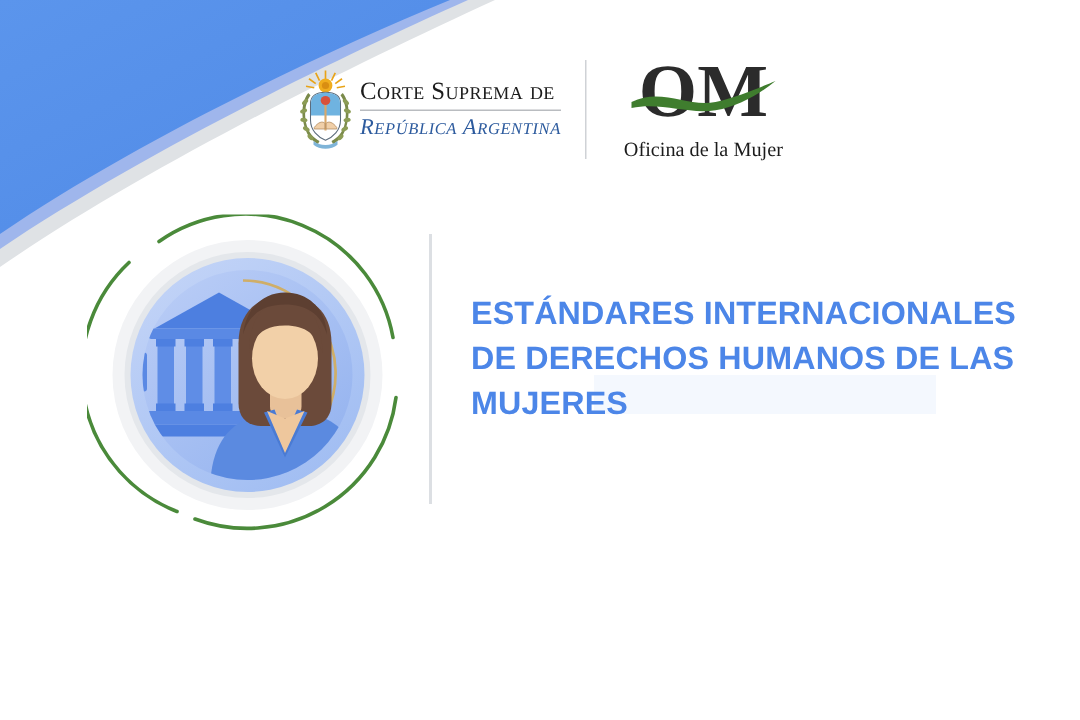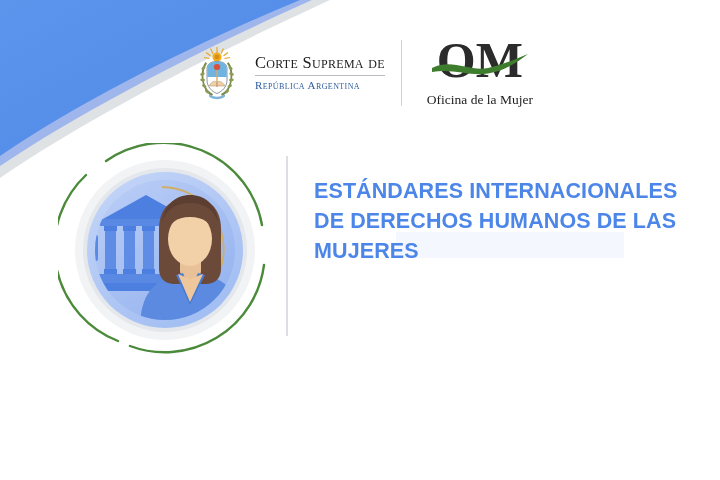--- a/index.html
+++ b/index.html
@@ -33,21 +33,21 @@
     left: 196px;
     top: 38px;
     display: flex;
     align-items: center;
     height: 70px;
   }
 
   .csjn-block {
     display: flex;
     align-items: center;
-    gap: 17px;
+    gap: 2px;
   }
 
   .coat-of-arms {
     width: 42px;
     height: 58px;
     flex: none;
   }
 
   .csjn-text {
     display: flex;
@@ -67,25 +67,26 @@
   .csjn-rule {
     height: 1px;
     background: #b9bcc0;
     margin: 2.5px 0 2.5px 0;
     width: 100%;
   }
   .csjn-sub {
     font-family: "Liberation Serif", serif;
     font-variant: small-caps;
     font-weight: 400;
-    font-size: 11px;
+    font-size: 15px;
     letter-spacing: 0.4px;
     color: #2d5b9e;
     line-height: 1.15;
     white-space: nowrap;
+    font-style: italic;
   }
 
   .logo-divider {
     width: 1px;
     height: 66px;
     background: #cfd2d6;
     margin: 0 24px 0 16px;
     flex: none;
   }
 
@@ -141,21 +142,21 @@
     top: 156px;
     width: 1.5px;
     height: 180px;
     background: #dcdfe3;
   }
 
   
   .title-wrap {
     position: absolute;
     left: 314px;
-    top: 176px;
+    top: 194px;
     width: 386px;
   }
   .title-highlight {
     position: absolute;
     left: 82px;
     top: 56px;
     width: 228px;
     height: 26px;
     background: #f4f8fe;
     z-index: 0;

